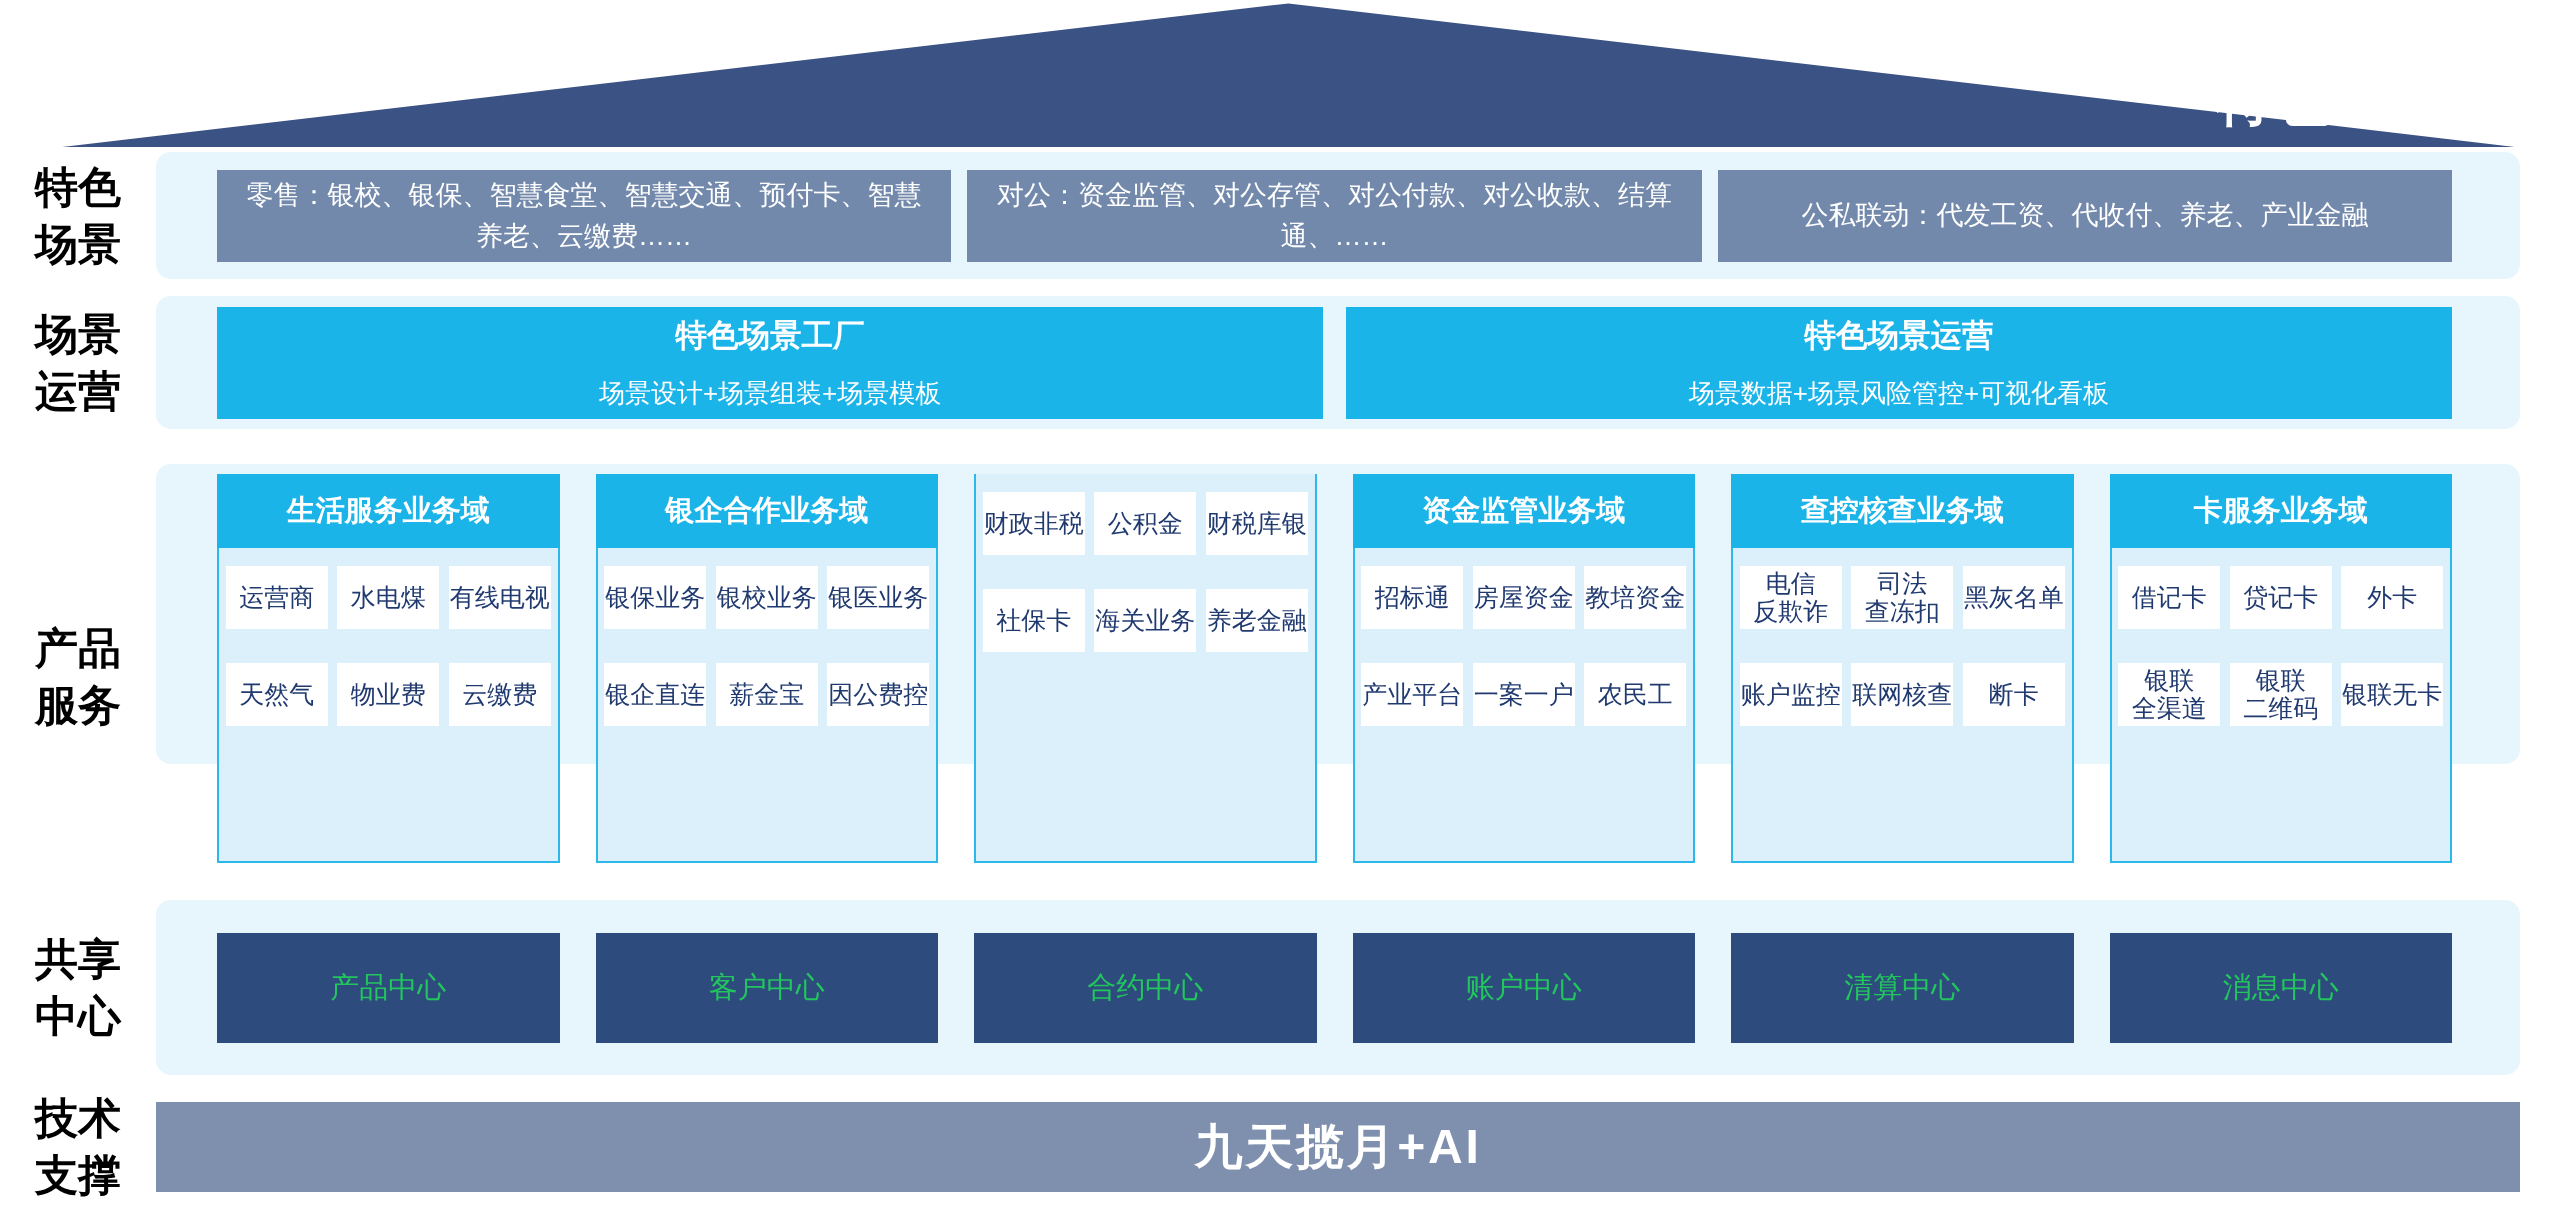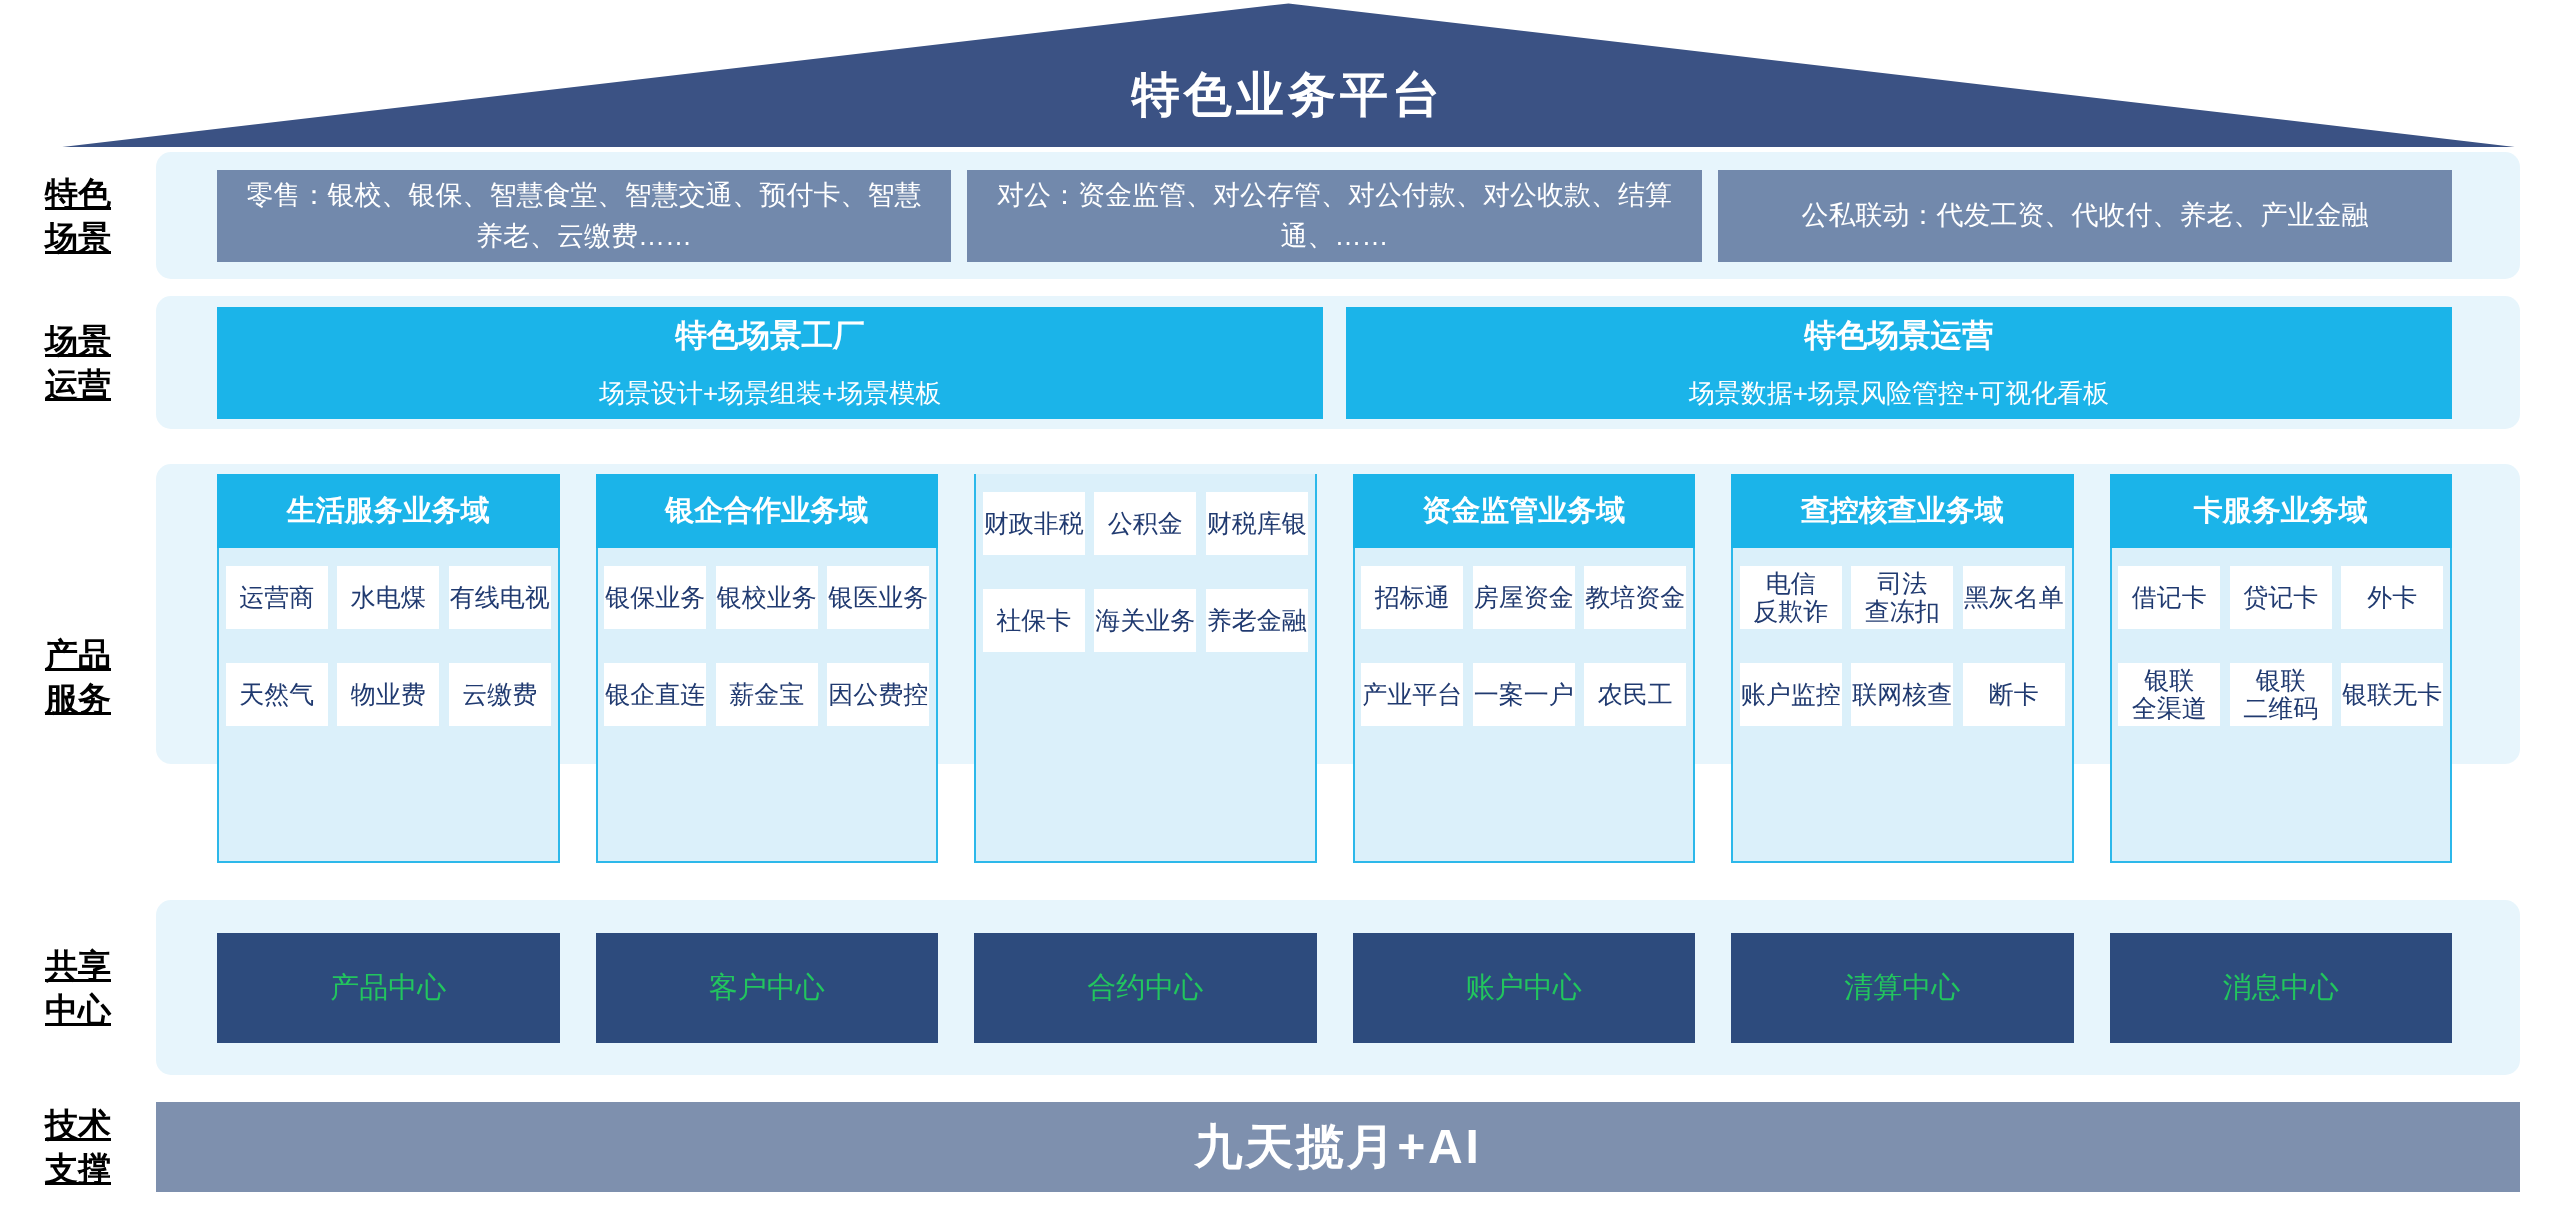--- a/index.html
+++ b/index.html
@@ -2,27 +2,27 @@
 <html style="font-size:11px"><head>
 <meta charset="utf-8">
 <style>
   html,body { margin:0; padding:0; background:#ffffff; }
   body { font-family:"Liberation Sans","DejaVu Sans",sans-serif; }
   .canvas { position:relative; width:2576px; height:1232px; background:#ffffff; overflow:hidden; }
 
   
   .roof { position:absolute; left:58px; top:3.4px; width:2461px; height:144px;
           background:#3b5284; clip-path:polygon(0 100%, 50% 0, 100% 100%); }
-  .roof-title { position:absolute; left:0; top:63px; width:100%; text-align:center;
-          color:#ffffff; font-size:48px; font-weight:bold; letter-spacing:4.1px; }
+  .roof-title { position:absolute; left:0; top:63px; width:100%; text-align:right;
+          color:#ffffff; font-size:56px; font-weight:bold; letter-spacing:4.1px; }
 
   
   .side-label { position:absolute; left:0; width:156px; display:flex; align-items:center;
           justify-content:center; text-align:center; color:#000000; font-weight:bold;
-          font-size:33px; line-height:1.32; white-space:pre-line;text-decoration:underline; }
+          font-size:43px; line-height:1.32; white-space:pre-line; }
   #label-scene     { top:152px;  height:127px; }
   #label-operation { top:296px;  height:133px; }
   #label-product   { top:464px;  height:426px; }
   #label-share     { top:900px; height:175px; }
   #label-tech      { top:1102px; height:90px; }
 
   
   .band { position:absolute; left:156px; width:2364px; background:#e7f5fc;
           box-sizing:border-box; padding-left:61px; padding-right:68px;
           display:flex; align-items:center;border-radius:15px; }

